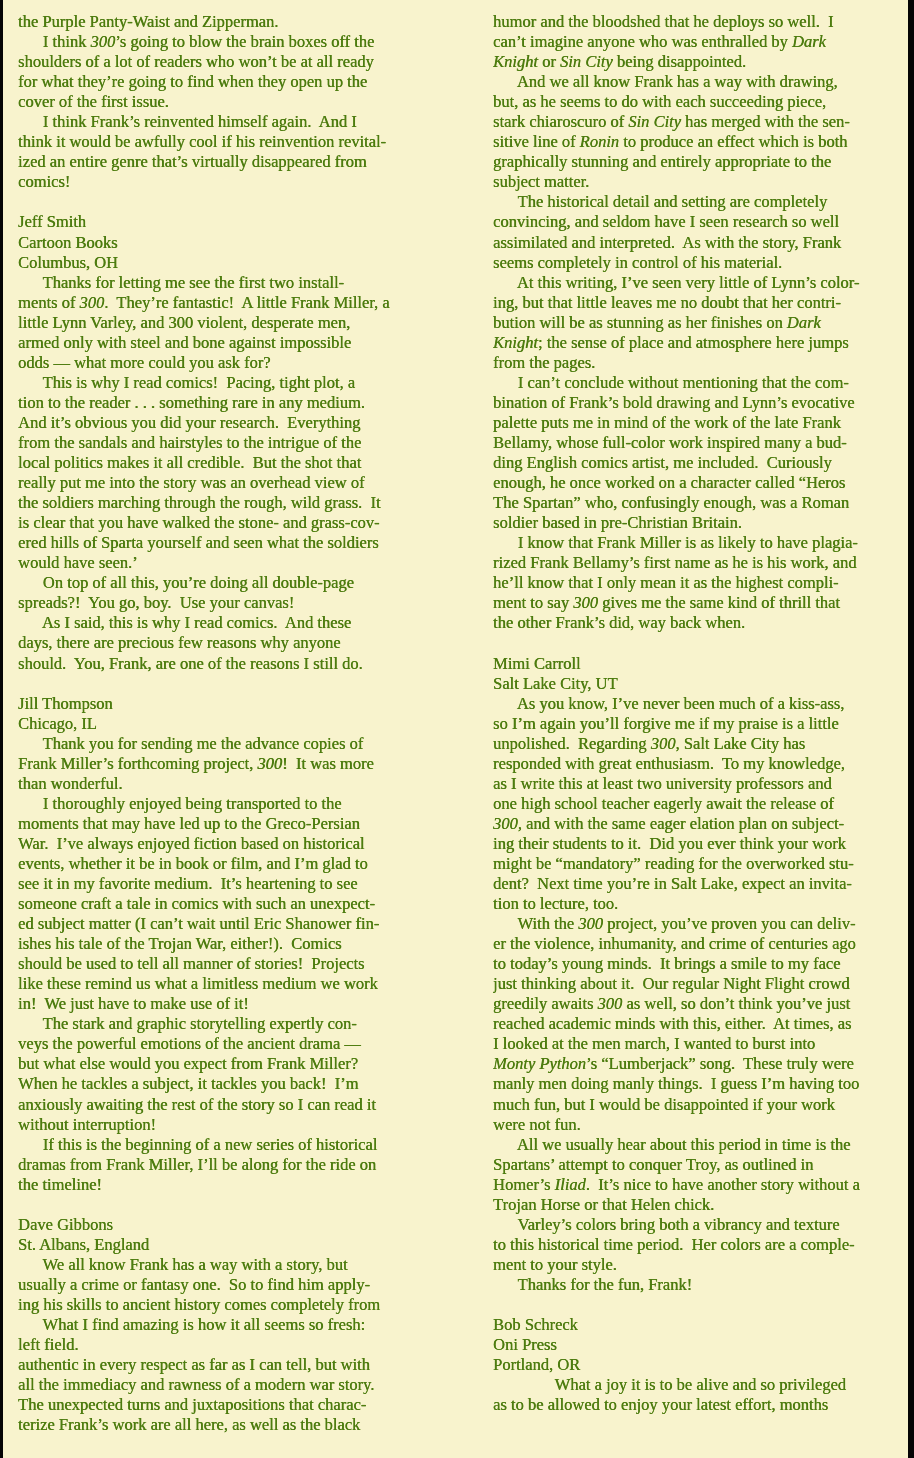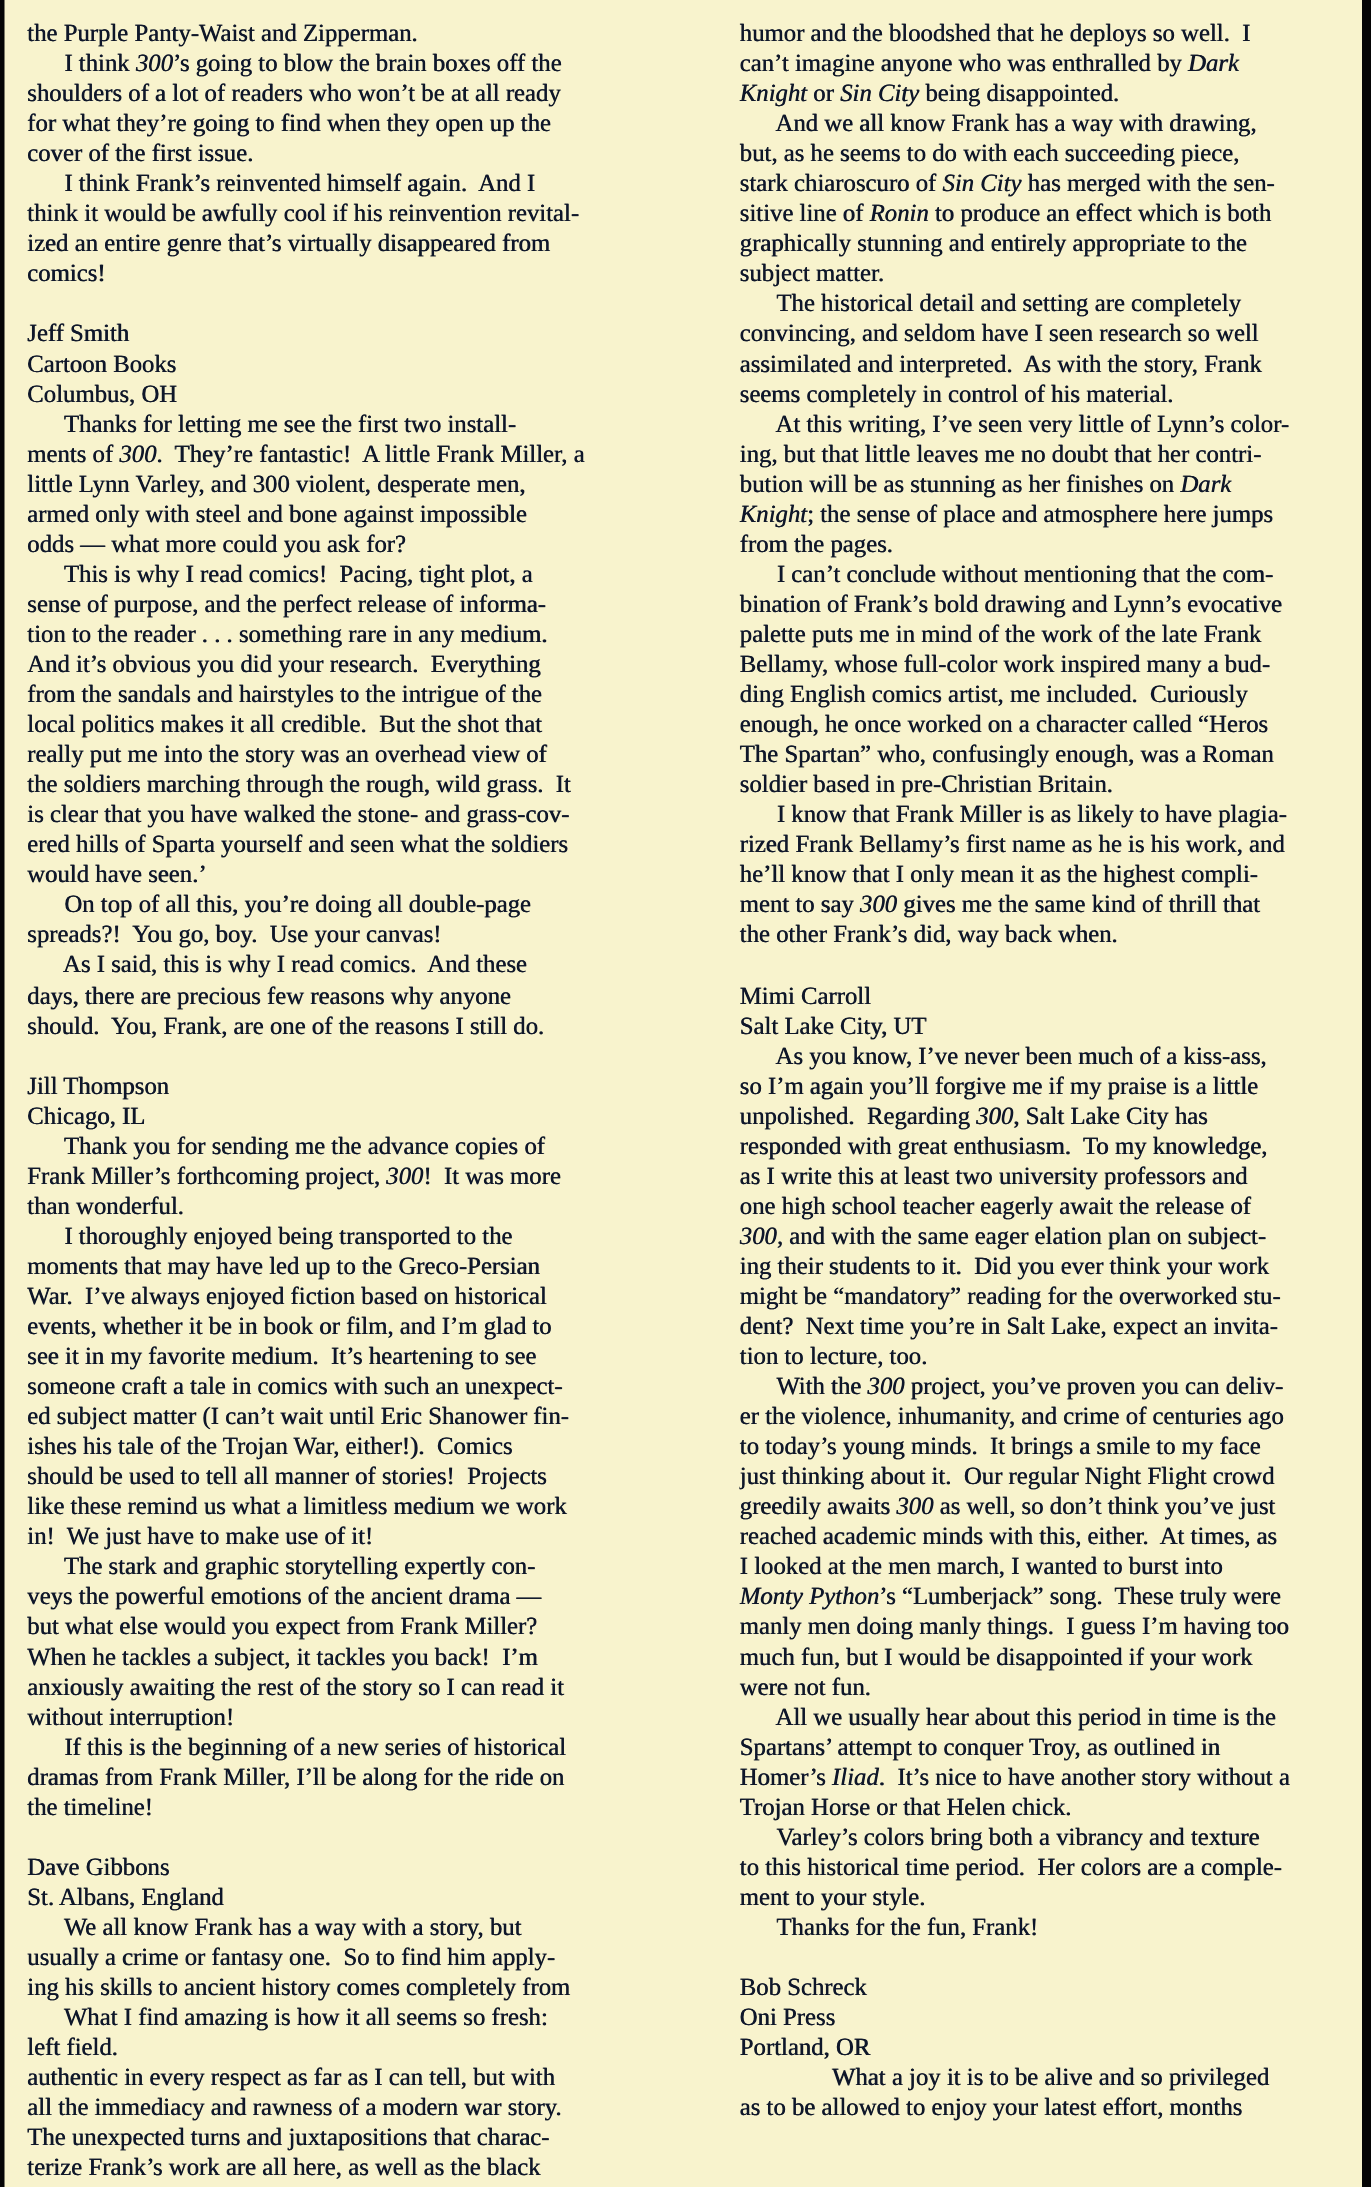--- a/index.html
+++ b/index.html
@@ -39,21 +39,21 @@
     white-space: pre;
     height: 20.05px;
   }
   .text-line em {
     font-style: italic;
   }
 </style>
 </head>
 <body>
 
-<div class="page" style="background: rgb(248, 243, 205); color: #0f172a;">
+<div class="page" style="background: rgb(248, 243, 205); color: #4d7c0f;">
   <div class="edge edge-left" style="background: rgb(5, 5, 5);"></div>
   <div class="edge edge-right" style="background: rgb(5, 5, 5);"></div>
   <div class="column column-left">
       <div class="text-line">the Purple Panty-Waist and Zipperman.</div>
       <div class="text-line">      I think <em>300</em>’s going to blow the brain boxes off the</div>
       <div class="text-line">shoulders of a lot of readers who won’t be at all ready</div>
       <div class="text-line">for what they’re going to find when they open up the</div>
       <div class="text-line">cover of the first issue.</div>
       <div class="text-line">      I think Frank’s reinvented himself again.  And I</div>
       <div class="text-line">think it would be awfully cool if his reinvention revital-</div>
@@ -62,21 +62,20 @@
       <div class="text-line">&nbsp;</div>
       <div class="text-line">Jeff Smith</div>
       <div class="text-line">Cartoon Books</div>
       <div class="text-line">Columbus, OH</div>
       <div class="text-line">      Thanks for letting me see the first two install-</div>
       <div class="text-line">ments of <em>300</em>.  They’re fantastic!  A little Frank Miller, a</div>
       <div class="text-line">little Lynn Varley, and 300 violent, desperate men,</div>
       <div class="text-line">armed only with steel and bone against impossible</div>
       <div class="text-line">odds — what more could you ask for?</div>
       <div class="text-line">      This is why I read comics!  Pacing, tight plot, a</div>
-      <div class="text-line">sense of purpose, and the perfect release of informa-</div>
       <div class="text-line">tion to the reader . . . something rare in any medium.</div>
       <div class="text-line">And it’s obvious you did your research.  Everything</div>
       <div class="text-line">from the sandals and hairstyles to the intrigue of the</div>
       <div class="text-line">local politics makes it all credible.  But the shot that</div>
       <div class="text-line">really put me into the story was an overhead view of</div>
       <div class="text-line">the soldiers marching through the rough, wild grass.  It</div>
       <div class="text-line">is clear that you have walked the stone- and grass-cov-</div>
       <div class="text-line">ered hills of Sparta yourself and seen what the soldiers</div>
       <div class="text-line">would have seen.’</div>
       <div class="text-line">      On top of all this, you’re doing all double-page</div>

